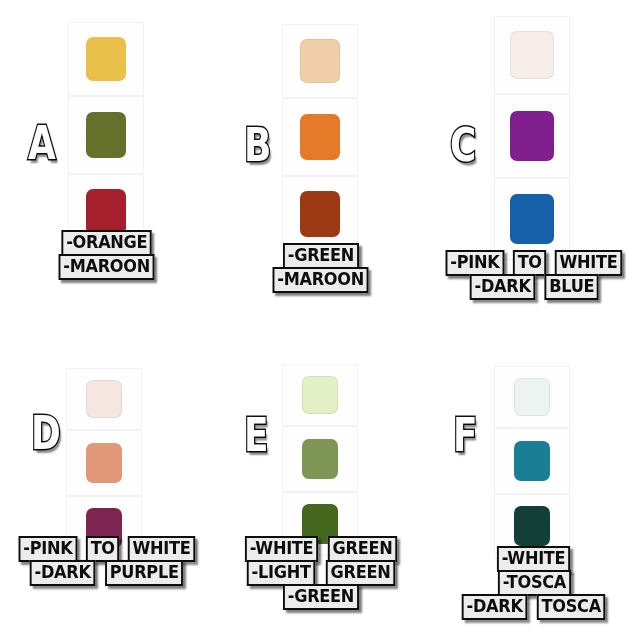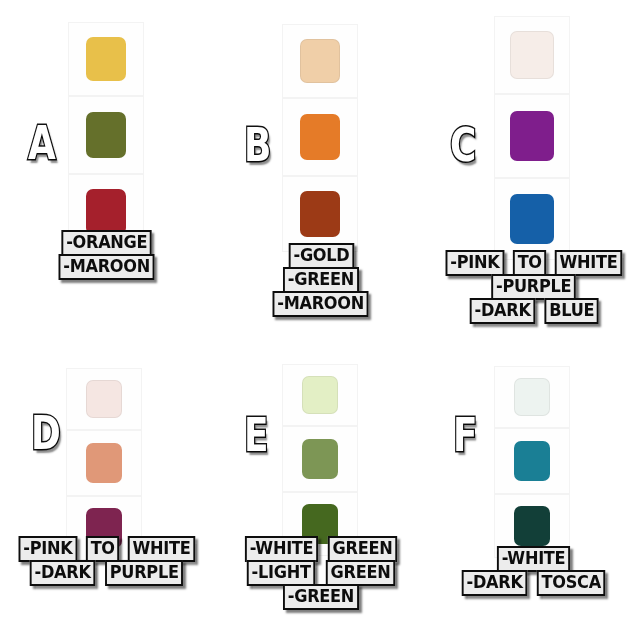--- a/index.html
+++ b/index.html
@@ -150,23 +150,20 @@
         </div>
         <div class="swatch-cell" style="height: 78px;">
           <div class="swatch" style="width: 40px; height: 46px; background: rgb(229, 123, 40);"></div>
         </div>
         <div class="swatch-cell" style="height: 76px;">
           <div class="swatch" style="width: 40px; height: 46px; background: rgb(156, 58, 22);"></div>
         </div>
       </div>
       <div class="label-stack">
         <div class="label-row">
-          <span class="label-plate">-GOLD</span>
-        </div>
-        <div class="label-row">
           <span class="label-plate">-GREEN</span>
         </div>
         <div class="label-row">
           <span class="label-plate">-MAROON</span>
         </div>
       </div>
     </div>
     <div class="palette-card card-C">
       <div class="card-letter">C</div>
       <div class="swatch-stack">
@@ -180,23 +177,20 @@
           <div class="swatch" style="width: 44px; height: 50px; background: rgb(21, 96, 168);"></div>
         </div>
       </div>
       <div class="label-stack">
         <div class="label-row">
           <span class="label-plate">-PINK</span>
           <span class="label-plate">TO</span>
           <span class="label-plate">WHITE</span>
         </div>
         <div class="label-row">
-          <span class="label-plate">-PURPLE</span>
-        </div>
-        <div class="label-row">
           <span class="label-plate">-DARK</span>
           <span class="label-plate">BLUE</span>
         </div>
       </div>
     </div>
     <div class="palette-card card-D">
       <div class="card-letter">D</div>
       <div class="swatch-stack">
         <div class="swatch-cell" style="height: 62px;">
           <div class="swatch pale" style="width: 36px; height: 38px; background: rgb(245, 230, 226);"></div>
@@ -258,18 +252,21 @@
         </div>
         <div class="swatch-cell" style="height: 64px;">
           <div class="swatch" style="width: 36px; height: 40px; background: rgb(18, 63, 56);"></div>
         </div>
       </div>
       <div class="label-stack">
         <div class="label-row">
           <span class="label-plate">-WHITE</span>
         </div>
         <div class="label-row">
+          <span class="label-plate">-TOSCA</span>
+        </div>
+        <div class="label-row">
           <span class="label-plate">-DARK</span>
           <span class="label-plate">TOSCA</span>
         </div>
       </div>
     </div>
   </div>
 
 </body></html>

